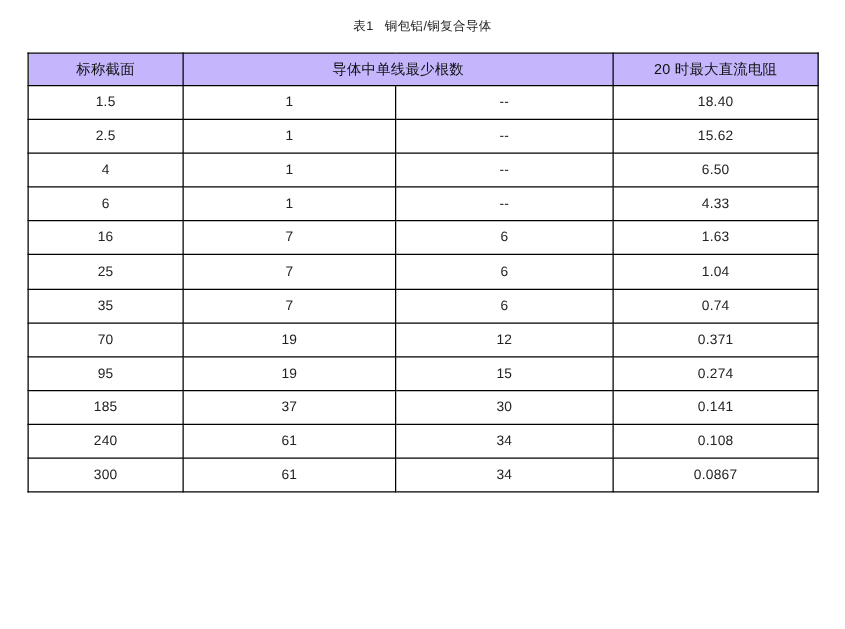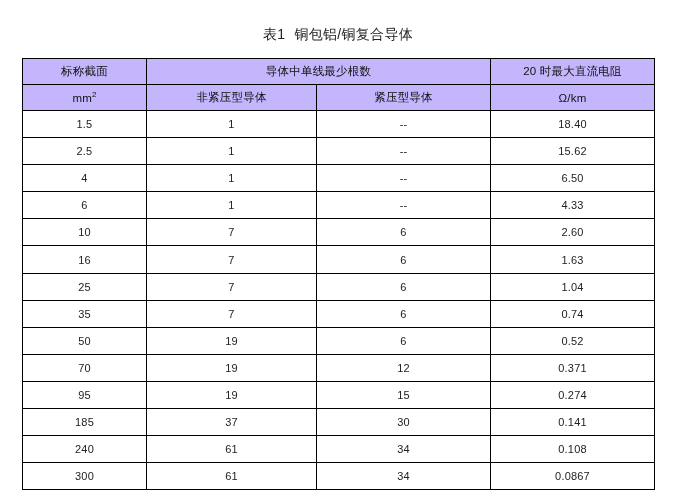--- a/index.html
+++ b/index.html
@@ -15,23 +15,23 @@
     overflow: hidden;
   }
   .page {
     width: 676px;
     height: 503px;
     box-sizing: border-box;
     position: relative;
   }
   .caption {
     text-align: center;
-    font-size: 14px;
+    font-size: 10px;
     color: #222222;
-    padding-top: 26px;
+    padding-top: 14px;
     letter-spacing: 0.3px;
   }
   .caption .cap-num {
     margin-right: 9px;
   }
   .table-wrap {
     margin: 14px 22px 0 22px;
     background: #ffffff;
   }
   table.spec {
@@ -95,26 +95,20 @@
           <col class="c1">
           <col class="c2">
           <col class="c3">
       </colgroup>
       <thead>
         <tr>
           <th>标称截面</th>
           <th colspan="2">导体中单线最少根数</th>
           <th>20 时最大直流电阻</th>
         </tr>
-        <tr>
-          <th><span>mm</span><span class="sup">2</span></th>
-          <th>非紧压型导体</th>
-          <th>紧压型导体</th>
-          <th class="unit-omega">Ω/km</th>
-        </tr>
       </thead>
       <tbody>
           <tr>
             <td>1.5</td>
             <td>1</td>
             <td class="dash">--</td>
             <td>18.40</td>
           </tr>
           <tr>
             <td>2.5</td>
@@ -128,48 +122,36 @@
             <td class="dash">--</td>
             <td>6.50</td>
           </tr>
           <tr>
             <td>6</td>
             <td>1</td>
             <td class="dash">--</td>
             <td>4.33</td>
           </tr>
           <tr>
-            <td>10</td>
-            <td>7</td>
-            <td>6</td>
-            <td>2.60</td>
-          </tr>
-          <tr>
             <td>16</td>
             <td>7</td>
             <td>6</td>
             <td>1.63</td>
           </tr>
           <tr>
             <td>25</td>
             <td>7</td>
             <td>6</td>
             <td>1.04</td>
           </tr>
           <tr>
             <td>35</td>
             <td>7</td>
             <td>6</td>
             <td>0.74</td>
-          </tr>
-          <tr>
-            <td>50</td>
-            <td>19</td>
-            <td>6</td>
-            <td>0.52</td>
           </tr>
           <tr>
             <td>70</td>
             <td>19</td>
             <td>12</td>
             <td>0.371</td>
           </tr>
           <tr>
             <td>95</td>
             <td>19</td>

